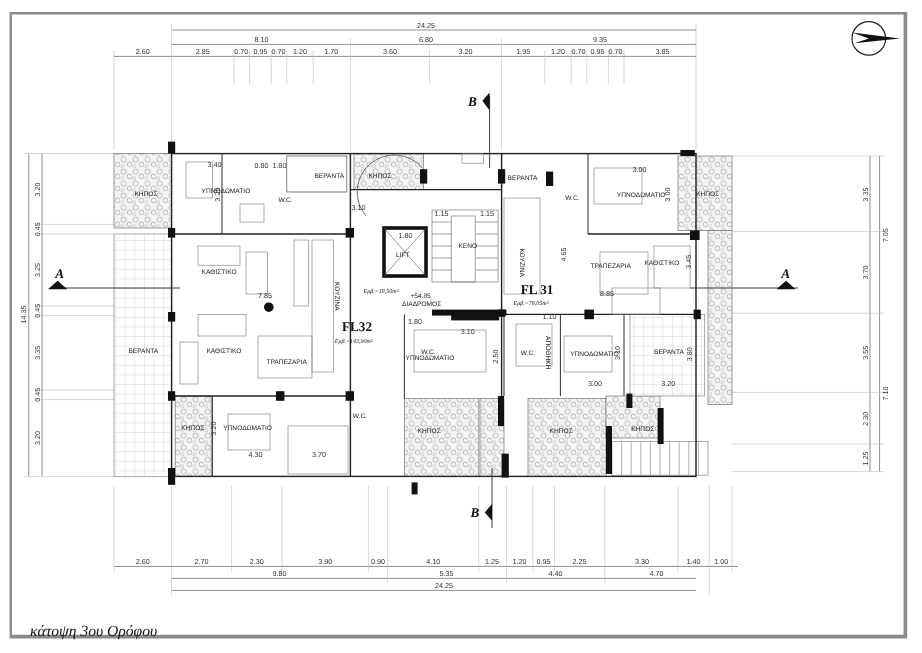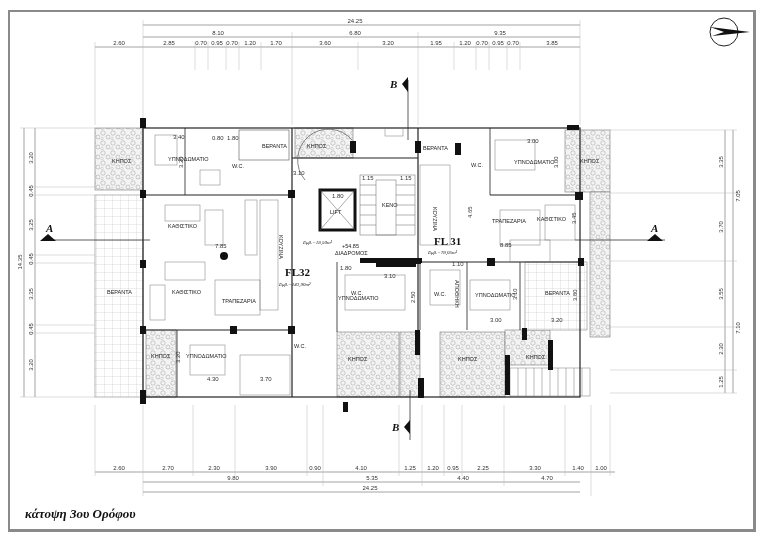--- a/index.html
+++ b/index.html
@@ -4,21 +4,21 @@
 <style>
   html,body{margin:0;padding:0;background:#fff;}
   body{width:768px;height:544px;position:relative;overflow:hidden;font-family:"Liberation Sans",sans-serif;}
   #sheet{position:absolute;left:8px;top:10px;width:748px;height:522px;border:2px solid #8a8a8a;border-right-width:3px;border-bottom-width:3px;box-sizing:border-box;background:#fff;}
   svg{position:absolute;left:0;top:0;}
   .dim{font-family:"Liberation Sans",sans-serif;font-size:6px;fill:#333;}
   .room{font-family:"Liberation Sans",sans-serif;font-size:5.5px;fill:#222;}
   .fl{font-family:"Liberation Serif",serif;font-weight:bold;font-size:11px;fill:#111;}
   .area{font-family:"Liberation Serif",serif;font-style:italic;font-size:5px;fill:#111;}
   .sec{font-family:"Liberation Serif",serif;font-style:italic;font-weight:bold;font-size:11px;fill:#111;}
-  #title{position:absolute;left:25px;top:506px;font-family:"Liberation Serif",serif;font-style:italic;font-weight:bold;font-size:13px;color:#111;}
+  #title{position:absolute;left:25px;top:518px;font-family:"Liberation Serif",serif;font-style:italic;font-weight:normal;font-size:13px;color:#111;}
 </style>
 </head>
 <body>
 
 <div id="sheet"></div>
 
 <svg width="768" height="544" viewBox="0 0 768 544">
   <defs>
     <pattern id="tiles" width="8" height="8" patternUnits="userSpaceOnUse">
       <rect width="8" height="8" fill="#fff"></rect>

